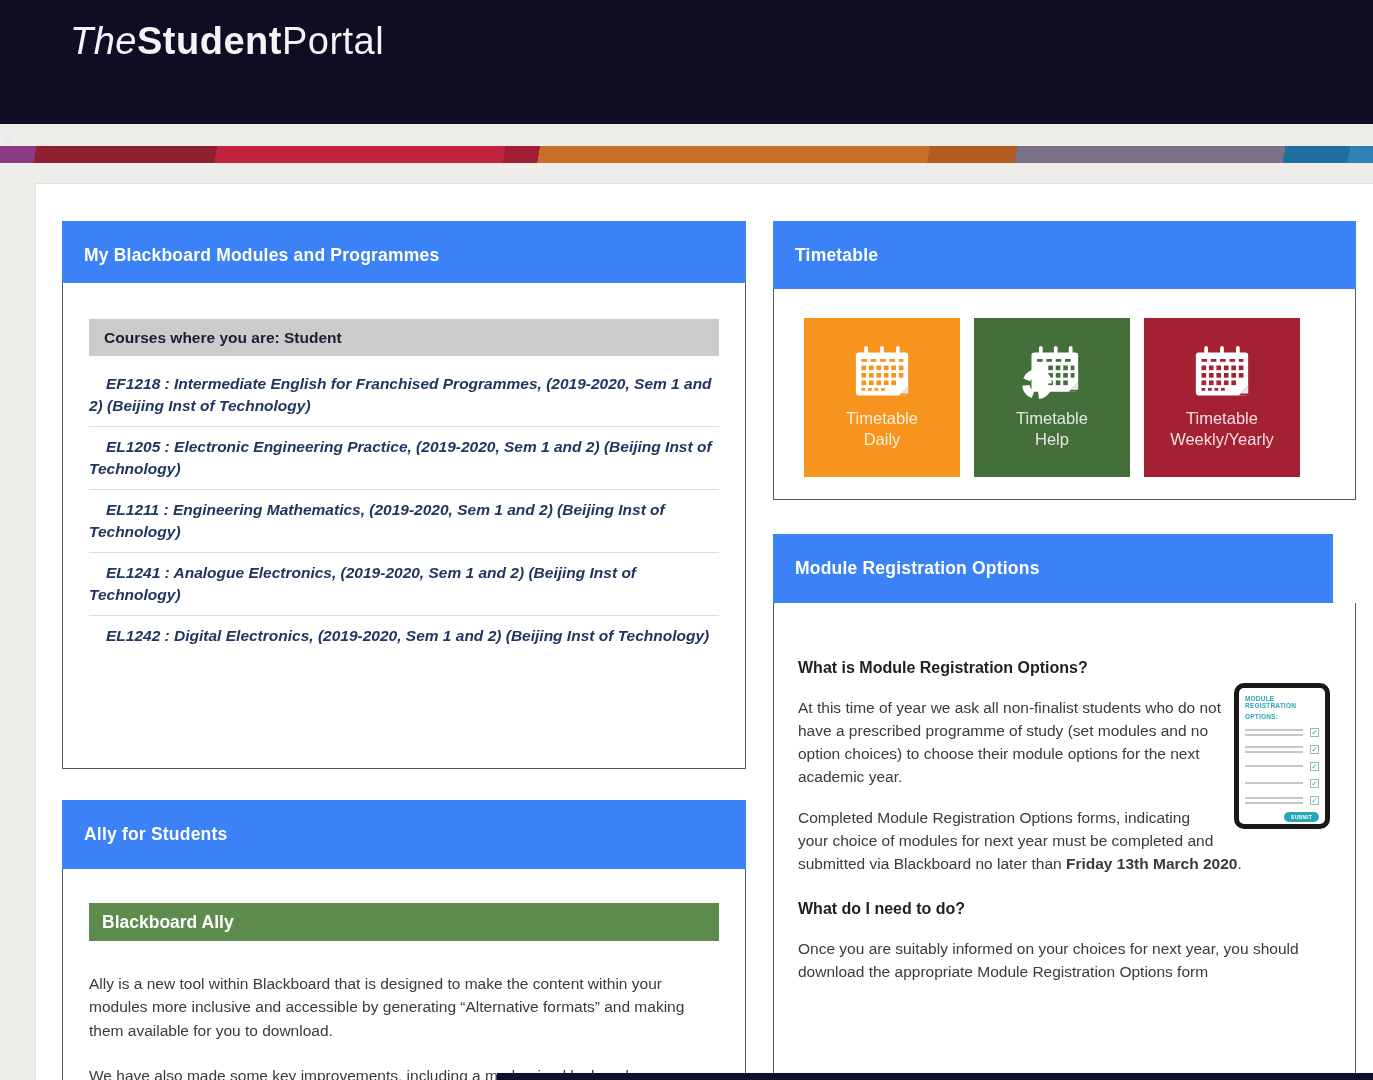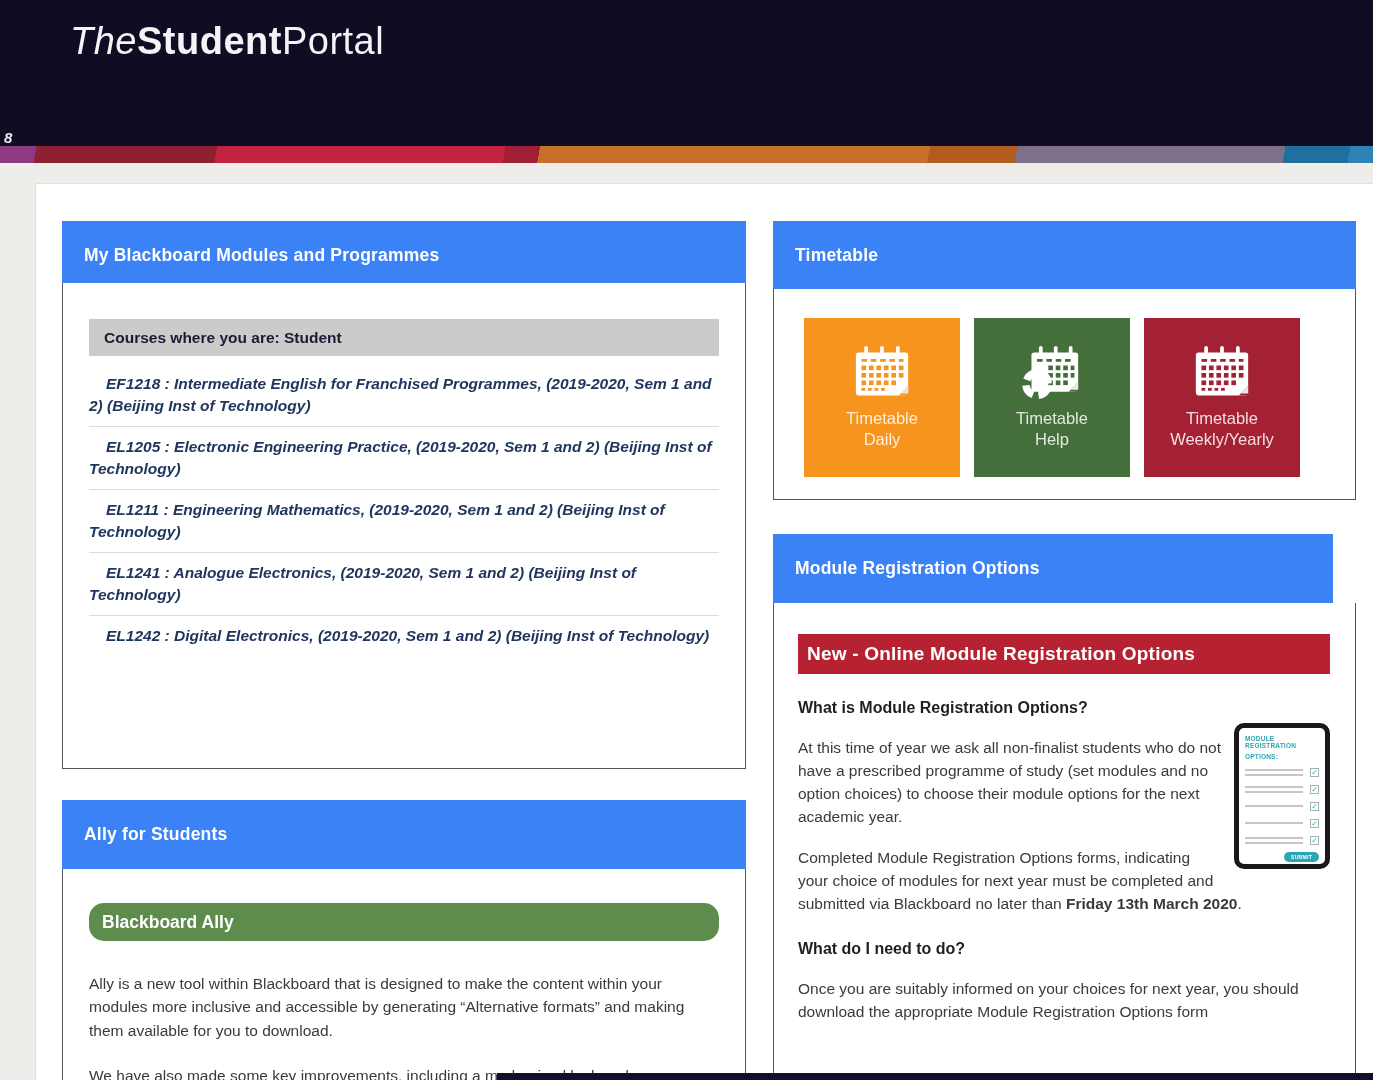--- a/index.html
+++ b/index.html
@@ -1,21 +1,21 @@
 <!DOCTYPE html>
 <html><head>
 <meta charset="utf-8">
 <style>
   * { margin:0; padding:0; box-sizing:border-box; }
   html,body { width:1373px; height:1080px; overflow:hidden;
     font-family:"Liberation Sans", sans-serif; background:#efedea; }
   .stage { position:relative; width:1373px; height:1080px; overflow:hidden; }
 
   
-  .topbar { position:absolute; left:0; top:0; width:1373px; height:146px; background:#0e0d23; }
+  .topbar { position:absolute; left:0; top:0; width:1373px; height:124px; background:#0e0d23; }
   .logo { position:absolute; left:70px; top:20px; font-size:38px; color:#f4f4f6; letter-spacing:.5px; }
   .logo .lt { font-style:italic; font-weight:300; }
   .logo .ls { font-weight:700; }
   .logo .lp { font-weight:400; }
   .stray8 { position:absolute; left:4px; top:129px; color:#e8e8ee; font-size:15px;
     font-style:italic; font-weight:700; z-index:5; }
 
   
   .stripe { position:absolute; left:0; top:146px; width:1373px; height:17px;
     background:linear-gradient(100deg,
@@ -44,21 +44,21 @@
   .courses-bar { background:#cbcbcb; height:37px; display:flex; align-items:center; }
   .courses-bar span { font-size:15.5px; font-weight:700; color:#1b1b35; padding-left:15px; }
   .course { display:block; font-size:15.5px; font-weight:700; color:#21365f; line-height:1.42;
     padding:9px 0; text-indent:17px; text-decoration:none; }
   .course + .course { border-top:1px solid #dcdcdc; }
   .course-list { margin-top:8px;font-style:italic; }
 
   
   .p-ally-head { left:62px; top:800px; width:684px; height:69px; }
   .p-ally-body { left:62px; top:869px; width:684px; height:300px; padding:34px 26px 0 26px; }
-  .green-banner { background:#5d8c4c; height:38px; display:flex; align-items:center;border-radius:15px; }
+  .green-banner { background:#5d8c4c; height:38px; display:flex; align-items:center; }
   .green-banner span { color:#fff; font-size:17.5px; font-weight:700; padding-left:13px; }
   .body-text { font-size:15.5px; color:#3a3a3a; line-height:1.5; }
   .p-ally-body .body-text { margin-top:31px; }
   .p-ally-body .body-text + .body-text { margin-top:22px; }
 
   
   .p-tt-head { left:773px; top:221px; width:583px; height:68px; }
   .p-tt-body { left:773px; top:289px; width:583px; height:211px; padding:29px 0 0 30px; }
   .tiles { display:flex; gap:14px; }
   .tile { width:156px; height:159px; display:flex; flex-direction:column; align-items:center;
@@ -260,23 +260,20 @@
         </div>
       </div>
 
     </div>
   </div>
 
   <div class="panel-head p-mr-head">
     <span>Module Registration Options</span>
   </div>
   <div class="panel-body p-mr-body">
-    <div class="red-banner">
-      <span>New - Online Module Registration Options</span>
-    </div>
 
     <div class="mr-flow">
       <h3 class="q-head">What is Module Registration Options?</h3>
 
       <div class="tablet">
         <div class="tab-t1">MODULE REGISTRATION</div>
         <div class="tab-t2">OPTIONS:</div>
         <div class="tab-row">
           <div class="tab-lines">
               <i></i>

